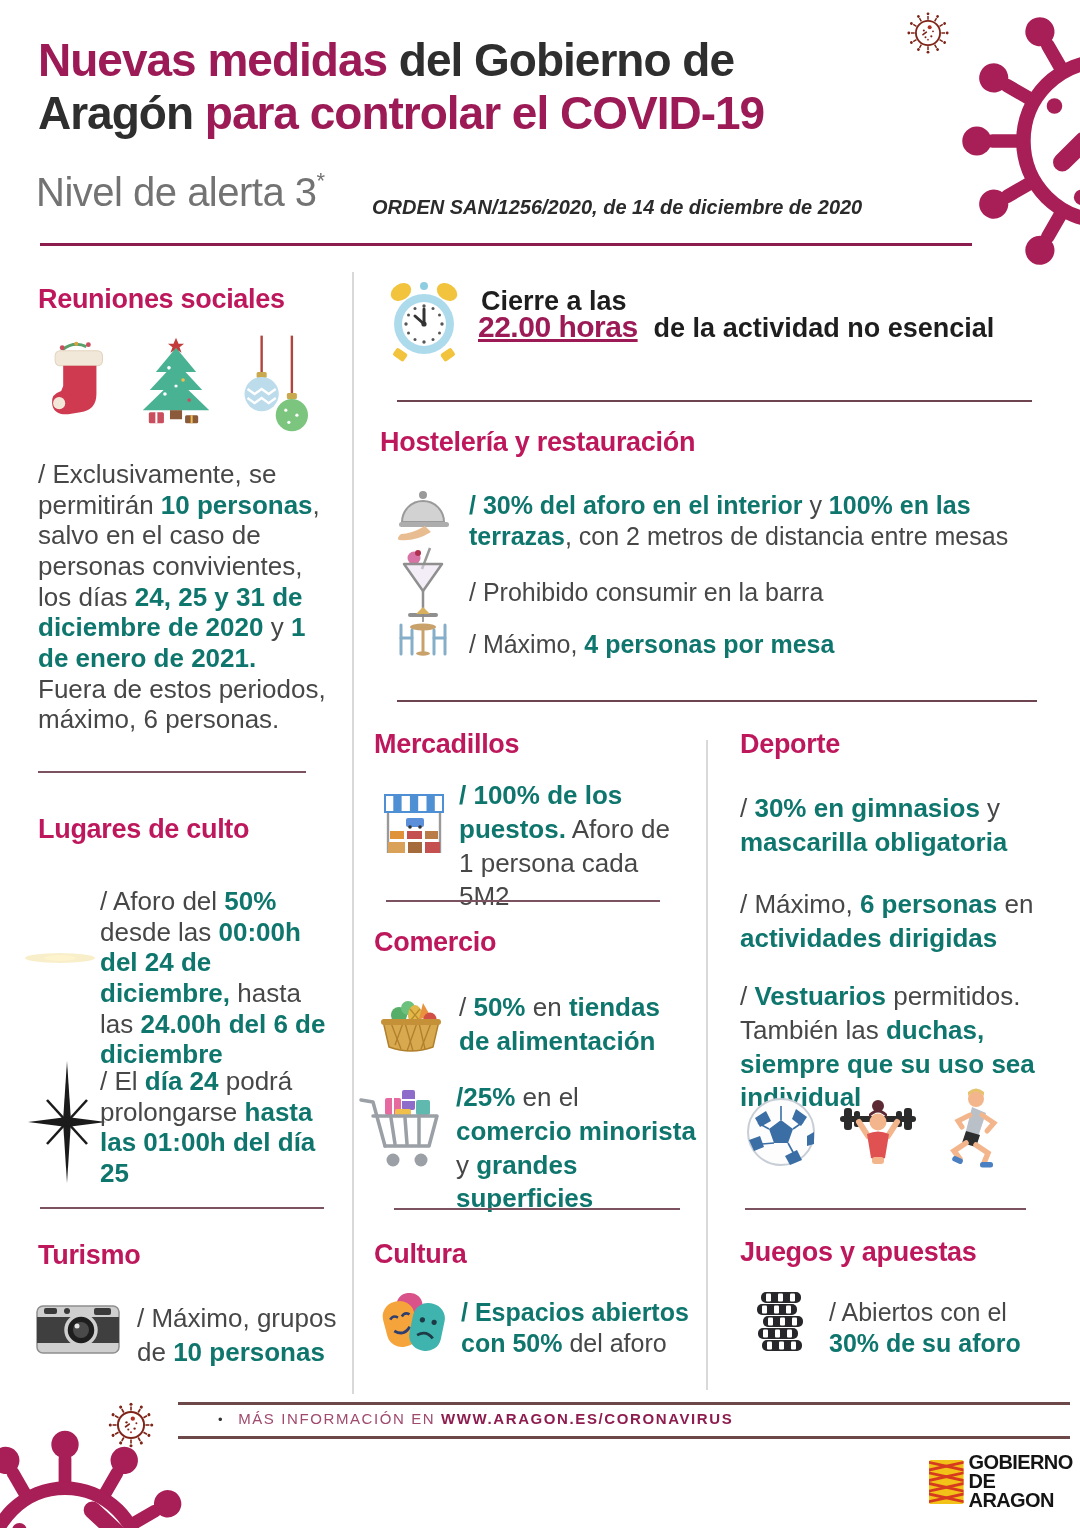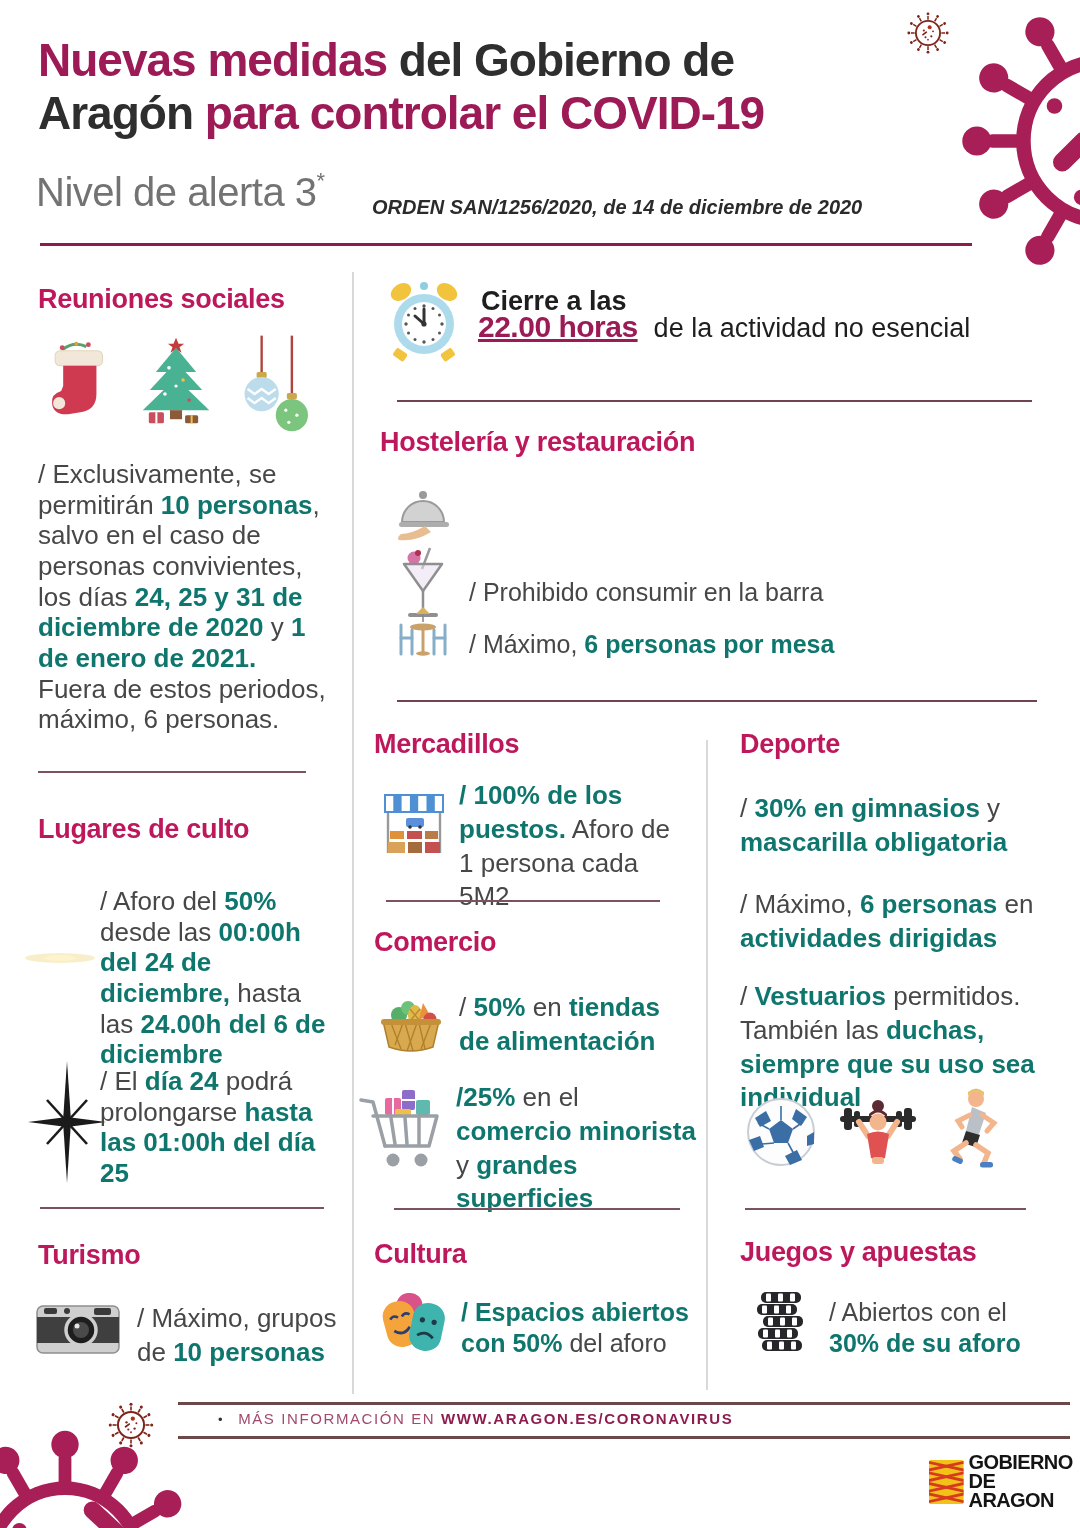--- a/index.html
+++ b/index.html
@@ -21,21 +21,21 @@
   .t25{font-size:25px;line-height:1.24;}
   
   .hr{height:2px;background:#7d5260;}
   .hr-strong{height:3px;background:#8c1c4e;}
   .hr-foot{height:3px;background:#6d4848;}
   .vr{width:2px;background:#d9d9d9;}
   
   .closure-pre{font-size:27px;font-weight:700;color:#1e1e1e;}
   .closure-row{display:flex;align-items:baseline;gap:16px;}
   .closure-time{font-size:30px;font-weight:800;color:#9c1b56;letter-spacing:-0.5px;text-decoration:underline;}
-  .closure-suf{font-size:27px;font-weight:400;color:#1e1e1e;}
+  .closure-suf{font-size:27px;font-weight:700;color:#1e1e1e;}
   
   .finfo{font-size:15px;letter-spacing:1.6px;color:#a04a6e;font-weight:500;white-space:nowrap;}
   .finfo .lnk{font-weight:800;color:#8e1d4f;}
   .finfo .dot{color:#333;margin-right:14px;font-size:13px;}
   .logo{display:flex;align-items:center;gap:5px;padding-left:47px;}
   .logo-text{font-size:20px;font-weight:800;color:#141414;line-height:0.95;letter-spacing:-0.6px;}
 </style>
 </head>
 <body>
 
@@ -330,20 +330,21 @@
   <div class="abs hr" style="left:397px;top:400px;width:635px;background:#6e4450;"></div>
 
   <div class="abs sec-h" style="left:380px;top:427px;">Hostelería y restauración</div>
 
   <svg class="abs" style="left:397px;top:486px;width:54px;height:58px;" viewBox="0 0 54 58">
     <circle cx="26" cy="9" r="4" fill="#9a9a9a"></circle>
     <path d="M5 36 A21 21 0 0 1 47 36 Z" fill="#d2d2d2" stroke="#9a9a9a" stroke-width="2"></path>
     <rect x="2" y="36" width="50" height="5" rx="2.5" fill="#adadad"></rect>
     <path d="M2 54 Q18 56 34 46 L28 40 Q14 48 4 48 Q-1 52 2 54 Z" fill="#e9bd92"></path>
   </svg>
+  <div class="abs txt t25" style="left:469px;top:490px;width:575px;"><span class="b">/ 30% del aforo en el interior</span><span> y </span><span class="b">100% en las terrazas</span><span>, con 2 metros de distancia entre mesas</span></div>
 
   <svg class="abs" style="left:399px;top:545px;width:48px;height:80px;" viewBox="0 0 48 80">
     <circle cx="15" cy="13" r="6.5" fill="#d873a5"></circle>
     <circle cx="19" cy="8" r="3" fill="#b03050"></circle>
     <line x1="31" y1="3" x2="23" y2="24" stroke="#9a9a9a" stroke-width="2.5"></line>
     <polygon points="5,19 43,19 24,46" fill="#eadff0" opacity="0.55"></polygon>
     <polygon points="5,19 43,19 24,46" fill="none" stroke="#8f8f8f" stroke-width="2.5" stroke-linejoin="round"></polygon>
     <line x1="24" y1="46" x2="24" y2="68" stroke="#8f8f8f" stroke-width="2.5"></line>
     <line x1="11" y1="70" x2="37" y2="70" stroke="#8f8f8f" stroke-width="4" stroke-linecap="round"></line>
   </svg>
@@ -357,21 +358,21 @@
     <ellipse cx="32" cy="46.5" rx="7" ry="2.2" fill="#c9a26b"></ellipse>
     <g stroke="#85aec8" stroke-width="3" stroke-linecap="round" fill="none">
       <line x1="10" y1="18" x2="10" y2="47"></line>
         <line x1="10" y1="31" x2="21" y2="31"></line>
         <line x1="21" y1="23" x2="21" y2="47"></line>
       <line x1="54" y1="18" x2="54" y2="47"></line>
         <line x1="43" y1="31" x2="54" y2="31"></line>
         <line x1="43" y1="23" x2="43" y2="47"></line>
     </g>
   </svg>
-  <div class="abs txt t25" style="left:469px;top:629px;width:560px;"><span>/  Máximo, </span><span class="b">6 personas por mesa</span></div>
+  <div class="abs txt t25" style="left:469px;top:629px;width:560px;"><span>/  Máximo, </span><span class="b">4 personas por mesa</span></div>
 
   <div class="abs hr" style="left:397px;top:700px;width:640px;background:#6e4450;"></div>
 
   <div class="abs sec-h" style="left:374px;top:729px;">Mercadillos</div>
   <svg class="abs" style="left:384px;top:793px;width:60px;height:64px;" viewBox="0 0 60 64">
     <line x1="4" y1="18" x2="4" y2="60" stroke="#999" stroke-width="2.4"></line>
     <line x1="56" y1="18" x2="56" y2="60" stroke="#999" stroke-width="2.4"></line>
     <g>
       <rect x="1" y="2" width="58" height="17" fill="#ffffff" stroke="#4f8fd4" stroke-width="2"></rect>
       <rect x="9.3" y="2" width="8.3" height="17" fill="#4f8fd4"></rect>

